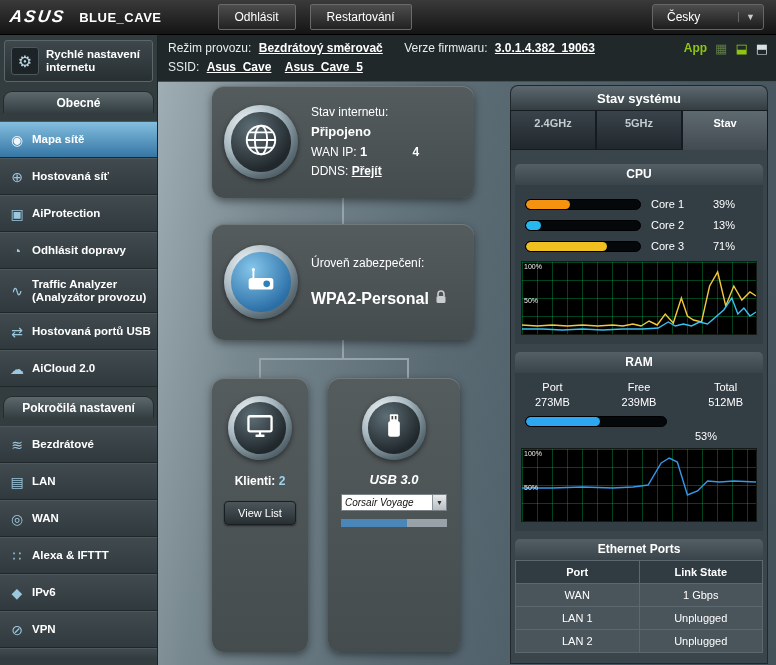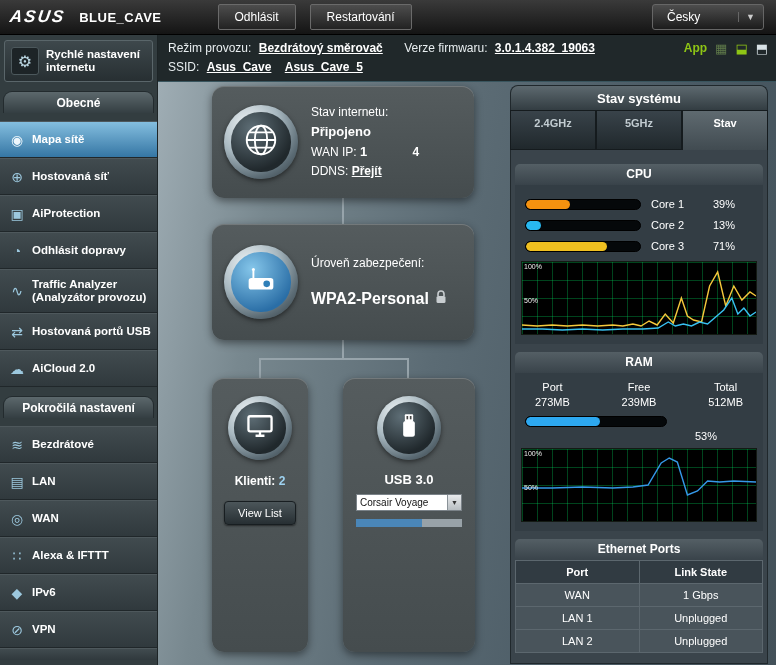--- a/index.html
+++ b/index.html
@@ -58,21 +58,21 @@
   .side-stub { height:12px; background:linear-gradient(#414b4f,#30393d); border-top:1px solid #4e585c; }
 
   
   .main { position:absolute; top:82px; left:158px; right:0; bottom:0;
           background:linear-gradient(100deg,#9fadb4 0%,#78888f 18%,#5b6b74 45%,#4a5a64 75%,#435159 100%); }
   .card { position:absolute; background:linear-gradient(#555c5e,#454c4e); border-radius:12px;
           box-shadow:0 3px 8px rgba(0,0,0,.45), inset 0 1px 0 rgba(255,255,255,.18); }
   .card-internet { left:54px; top:4px; width:262px; height:112px; display:flex; align-items:center; padding:0 12px; }
   .card-security { left:54px; top:142px; width:262px; height:116px; display:flex; align-items:center; padding:0 12px; }
   .card-clients  { left:54px; top:296px; width:96px;  height:274px; text-align:center; }
-  .card-usb      { left:185px; top:296px; width:132px; height:274px; text-align:center; }
+  .card-usb      { left:170px; top:296px; width:132px; height:274px; text-align:center;font-style:italic; }
 
   .conn { position:absolute; background:#97a4ab; }
 
   .big-circle { border-radius:50%; flex:0 0 auto;
                 background:radial-gradient(circle at 32% 26%, #eef3f5, #a8b8c0 42%, #5c6c75 72%, #2c363c);
                 display:flex; align-items:center; justify-content:center;
                 box-shadow:0 2px 5px rgba(0,0,0,.5); }
   .c74 { width:74px; height:74px; }
   .c64 { width:64px; height:64px; margin:18px auto 0; }
   .inner-circle { width:80%; height:80%; border-radius:50%;

